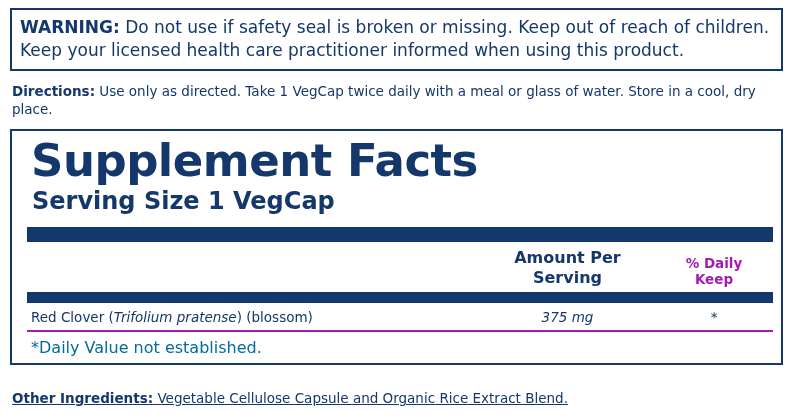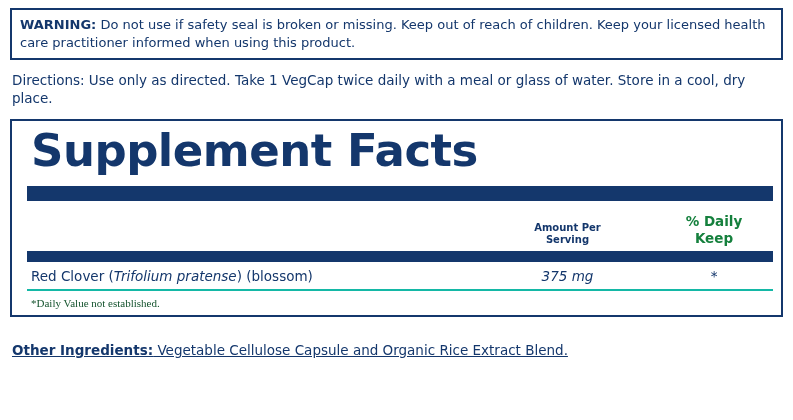--- a/index.html
+++ b/index.html
@@ -19,34 +19,34 @@
   .page {
     width: 793px;
     height: 420px;
     padding: 8px 10px 0 10px;
     position: relative;
   }
   
   .warning-box {
     border: 2px solid #14376c;
     padding: 6px 8px 7px 8px;
-    font-size: 13px;
+    font-size: 17px;
     line-height: 1.35;
     color: #14376c;
   }
   .warning-box b { font-weight: bold; }
   
   .directions {
     margin-top: 11px;
     font-size: 13.5px;
     line-height: 1.35;
     color: #14376c;
     padding: 0 2px;
   }
-  .directions b { font-weight: normal; text-align: right; }
+  .directions b { font-weight: bold; text-align: right; }
   
   .sf-panel {
     margin-top: 11px;
     border: 2px solid #14376c;
     padding: 4px 8px 6px 15px;
   }
   .sf-title {
     font-size: 45px;
     font-weight: bold;
     letter-spacing: -0.5px;
@@ -75,38 +75,38 @@
   .col-head {
     display: flex;
     align-items: flex-end;
     height: 46px;
     padding-top: 4px;
   }
   .col-head .spacer { flex: 1 1 auto; }
   .col-head .amt {
     width: 175px;
     text-align: center;
-    font-size: 10px;
+    font-size: 16px;
     font-weight: bold;
     line-height: 1.25;
     color: #14376c;
   }
   .col-head .dv {
     width: 118px;
     text-align: center;
     font-size: 13.5px;
     font-weight: bold;
     line-height: 1.25;
-    color: #15803d;
+    color: #a21caf;
   }
   .nutrient-row {
     display: flex;
     align-items: flex-start;
     padding: 6px 0 5px 4px;
-    border-bottom: 2px solid #14b8a6;
+    border-bottom: 2px solid #a21caf;
   }
   .nutrient-row .name {
     flex: 1 1 auto;
     font-size: 13.5px;
     color: #14376c;
   }
   .nutrient-row .name i { font-style: italic; }
   .nutrient-row .amt {
     width: 175px;
     text-align: center;
@@ -114,24 +114,23 @@
     color: #14376c;
     font-style: italic;
   }
   .nutrient-row .dv {
     width: 118px;
     text-align: center;
     font-size: 13.5px;
     color: #14376c;
   }
   .footnote {
-    font-size: 11px;
-    color: #14532d;
+    font-size: 16px;
+    color: #0369a1;
     padding: 6px 0 0 4px;
-    font-family: Liberation Serif, serif;
   }
   
   .other-ing {
     margin-top: 24px;
     font-size: 13.5px;
     line-height: 1.35;
     color: #14376c;
     padding: 0 2px;
     text-decoration: underline;
   }
@@ -145,20 +144,21 @@
   <div class="warning-box">
     <b>WARNING:</b><span> Do not use if safety seal is broken or missing. Keep out of reach of children. Keep your licensed health care practitioner informed when using this product.</span>
   </div>
 
   <div class="directions">
     <b>Directions:</b><span> Use only as directed. Take 1 VegCap twice daily with a meal or glass of water. Store in a cool, dry place.</span>
   </div>
 
   <div class="sf-panel">
     <div class="sf-title">Supplement Facts</div>
+    <div class="sf-serving">Serving Size 1 VegCap</div>
 
     <div class="bar-thick"></div>
 
     <div class="col-head">
       <div class="spacer"></div>
       <div class="amt">
         <div>Amount Per</div>
         <div>Serving</div>
       </div>
       <div class="dv">

